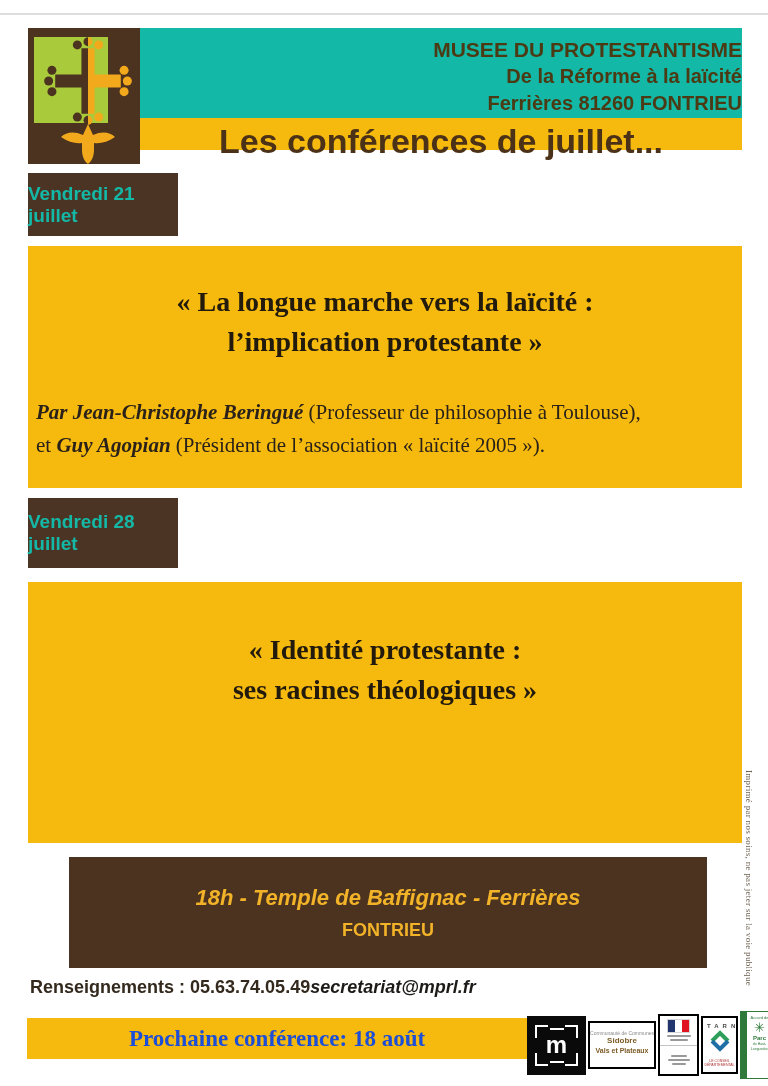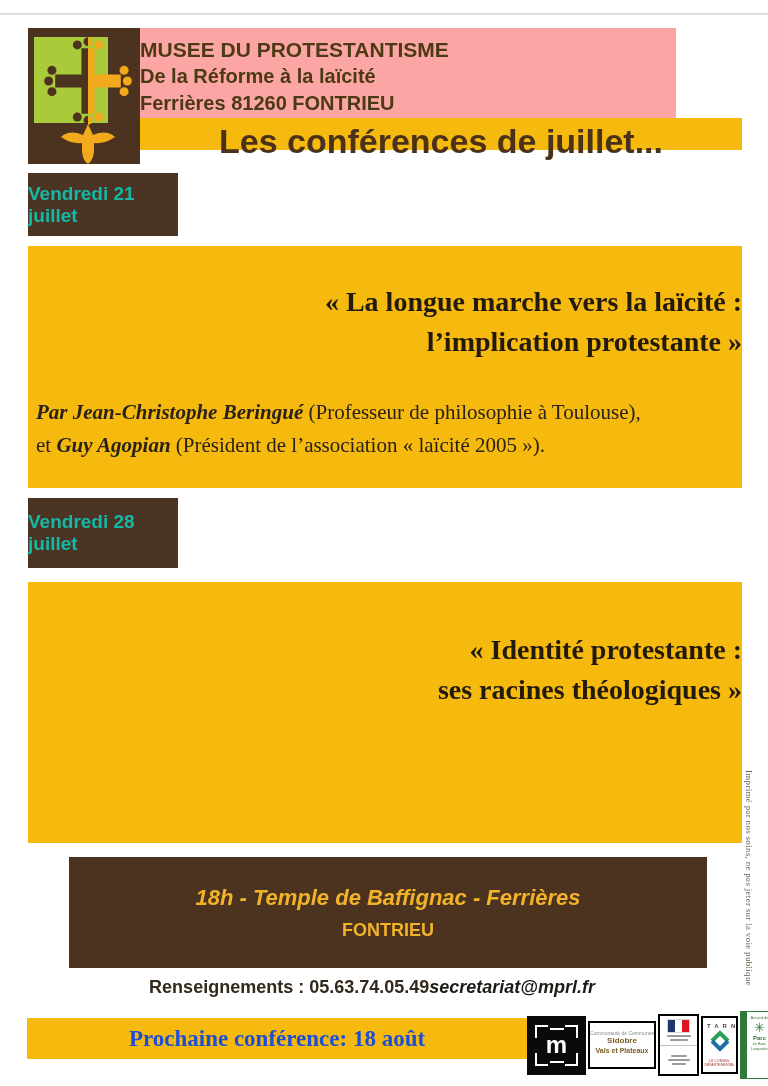--- a/index.html
+++ b/index.html
@@ -2,57 +2,57 @@
 <html lang="fr"><head>
 <meta charset="utf-8">
 <style>
   html,body{margin:0;padding:0;background:#fff;}
   .page{position:relative;width:768px;height:1086px;background:#fff;overflow:hidden;
         font-family:"Liberation Sans",sans-serif;}
   .fold-line{position:absolute;left:0;top:13px;width:768px;height:2px;background:#dddddb;}
 
   
   .logo-box{position:absolute;left:28px;top:28px;width:112px;height:136px;background:#4b3320;}
-  .green-band{position:absolute;left:140px;top:28px;width:536px;height:90px;background:#fca5a5;
-              color:#4b3a14;text-align:left;padding-top:8px;box-sizing:border-box;}
+  .green-band{position:absolute;left:140px;top:28px;width:602px;height:90px;background:#14b8a6;
+              color:#4b3a14;text-align:right;padding-top:8px;box-sizing:border-box;}
   .green-band .l1{font-size:21px;font-weight:bold;line-height:27px;}
   .green-band .l2,.green-band .l3{font-size:20px;font-weight:bold;line-height:27px;}
   .gold-band{position:absolute;left:140px;top:118px;width:602px;height:32px;background:#f5ba0d;
              color:#4b3117;font-size:34px;font-weight:bold;text-align:center;line-height:46px;}
 
   
   .date-badge{position:absolute;left:28px;width:150px;background:#4c3424;color:#14b8a6;
               font-size:19px;font-weight:bold;display:flex;align-items:center;justify-content:center;}
   .date-1{top:173px;height:63px;}
   .date-2{top:498px;height:70px;}
 
   
   .event-card{position:absolute;left:28px;width:714px;background:#f5ba0d;box-sizing:border-box;
               font-family:"Liberation Serif",serif;color:#241b10;}
   .card-1{top:246px;height:242px;}
   .card-2{top:582px;height:261px;}
-  .event-title{text-align:right;font-weight:bold;font-size:28px;line-height:40px;color:#231a0e;}
+  .event-title{text-align:center;font-weight:bold;font-size:28px;line-height:40px;color:#231a0e;}
   .card-1 .event-title{margin-top:36px;}
   .card-2 .event-title{margin-top:48px;}
   .event-body{font-size:21px;padding:0 12px 0 8px;color:#2a211a;}
   .card-1 .event-body{margin-top:34px;line-height:33px;}
   .card-2 .event-body{margin-top:32px;line-height:42px;}
   .speaker-line{display:block;}
   .it{font-style:italic;font-weight:bold;}
   .bi{font-style:italic;font-weight:bold;}
 
   
   .venue-box{position:absolute;left:69px;top:857px;width:638px;height:111px;background:#4b3320;
              color:#f2b329;text-align:center;padding-top:25px;box-sizing:border-box;}
   .venue-line1{font-size:22px;font-weight:bold;font-style:italic;line-height:32px;}
   .venue-line2{font-size:18px;font-weight:bold;line-height:32px;}
 
   
   .info-row{position:absolute;left:30px;top:977px;width:684px;display:flex;
-            justify-content:center;align-items:baseline;color:#33291d;}
+            justify-content:flex-start;align-items:baseline;color:#33291d;}
   .phone{font-size:18px;font-weight:bold;}
   .email{font-size:18px;font-weight:bold;font-style:italic;color:#1d1b17;}
   .next-bar{position:absolute;left:27px;top:1018px;width:500px;height:41px;background:#f5ba0d;
             color:#1d4ed8;font-family:"Liberation Serif",serif;font-size:23px;font-weight:bold;
             text-align:center;line-height:41px;}
 
   
   .logos-row{position:absolute;left:527px;top:1011px;height:68px;display:flex;align-items:center;gap:2px;}
   .m-logo{position:relative;width:59px;height:59px;background:#0a0a0a;flex:0 0 auto;}
   .m-logo .c{position:absolute;width:11px;height:11px;border:2px solid #fff;}

